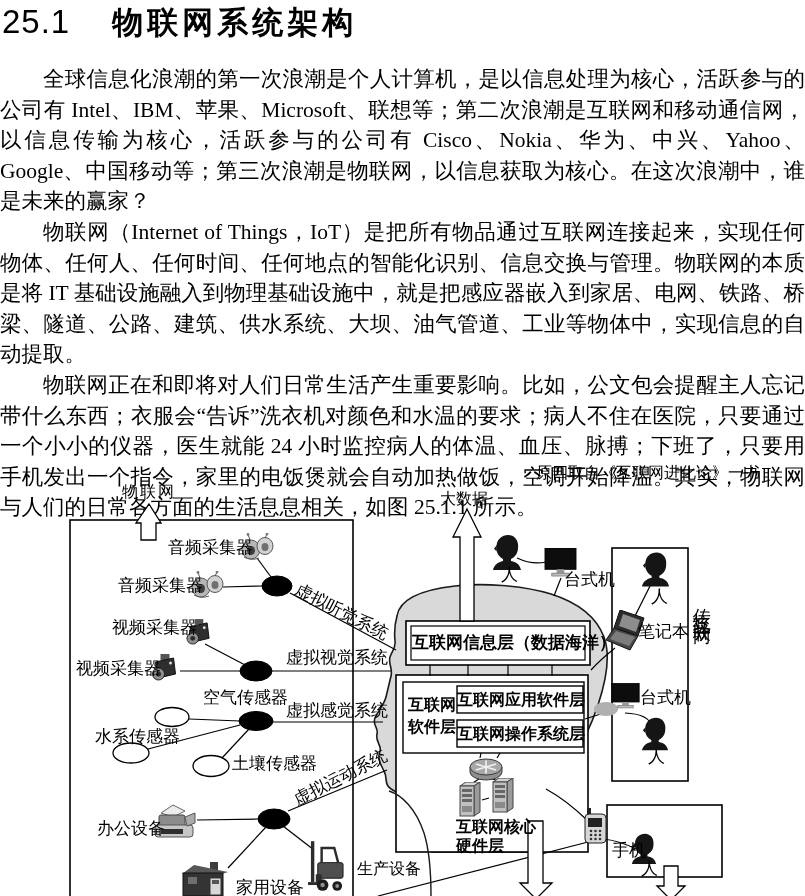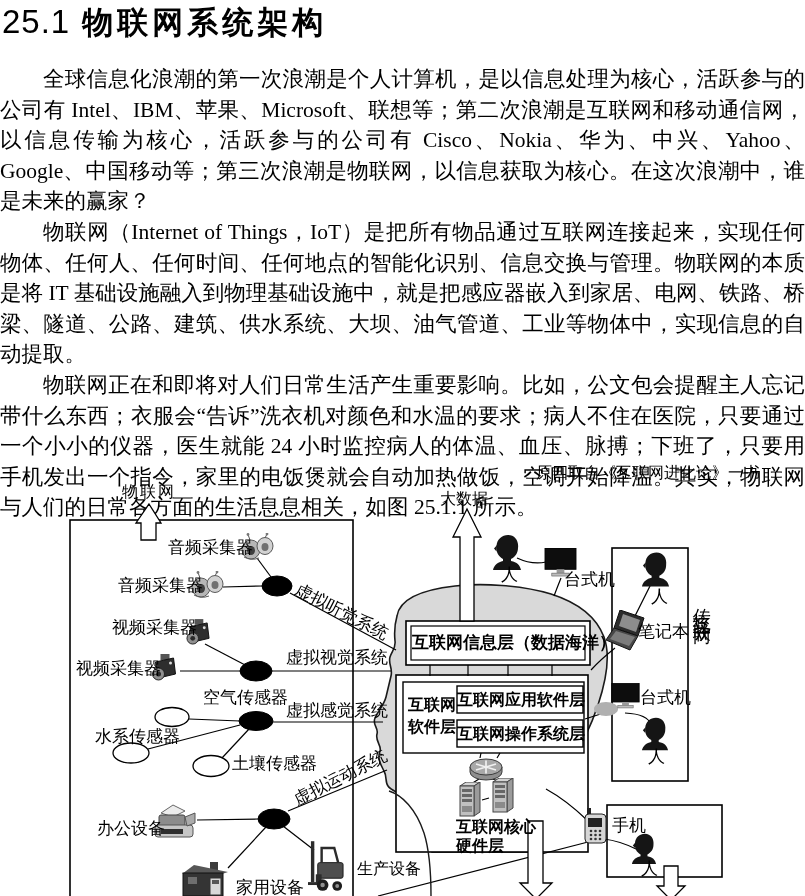--- a/index.html
+++ b/index.html
@@ -1,20 +1,20 @@
 <!DOCTYPE html>
 <html><head>
 <meta charset="utf-8">
 <style>
   html,body{margin:0;padding:0;background:#fff;}
   .page{position:relative;width:805px;height:896px;background:#fff;overflow:hidden;
         font-family:"Liberation Serif","DejaVu Serif",serif;color:#000;}
   .heading{position:absolute;top:2px;left:2px;display:flex;align-items:baseline;white-space:nowrap;}
   .hnum{font-family:"Liberation Sans","DejaVu Sans",sans-serif;font-size:33px;font-weight:400;letter-spacing:1px;}
-  .htitle{margin-left:12px;font-size:31px;font-weight:700;letter-spacing:4px;
+  .htitle{margin-left:42px;font-size:31px;font-weight:700;letter-spacing:4px;
           font-family:"Liberation Sans","DejaVu Sans",sans-serif;}
   .bodytext{position:absolute;top:64px;left:0;width:805px;font-size:21.5px;line-height:30.6px;
             text-align:justify;}
   .bodytext p{margin:0;text-indent:2em;}
   .diagram-svg{position:absolute;left:0;top:0;z-index:1;}
   .labels{position:absolute;left:0;top:0;width:805px;height:896px;z-index:2;pointer-events:none;}
   .lbl{position:absolute;font-size:17px;white-space:nowrap;line-height:1.1;}
   .s18{font-size:16px;}
   .b{font-weight:700;}
   .ctr{text-align:left;}
@@ -249,17 +249,17 @@
     <div class="lbl b s18" style="left:456px;top:818px;">互联网核心</div>
     <div class="lbl b s18" style="left:456px;top:837px;">硬件层</div>
 
     <div class="lbl" style="left:501px;top:566px;">人</div>
     <div class="lbl" style="left:564px;top:571px;">台式机</div>
     <div class="lbl" style="left:651px;top:588px;">人</div>
     <div class="lbl" style="left:638px;top:623px;">笔记本</div>
     <div class="lbl" style="left:640px;top:689px;">台式机</div>
     <div class="lbl" style="left:648px;top:748px;">人</div>
     <div class="lbl vert" style="left:691px;top:594px;">传统互联网</div>
-    <div class="lbl" style="left:612px;top:817px;">手机</div>
+    <div class="lbl" style="left:612px;top:842px;">手机</div>
     <div class="lbl" style="left:641px;top:860px;">人</div>
   </div>
 
 </div>
 
 </body></html>

